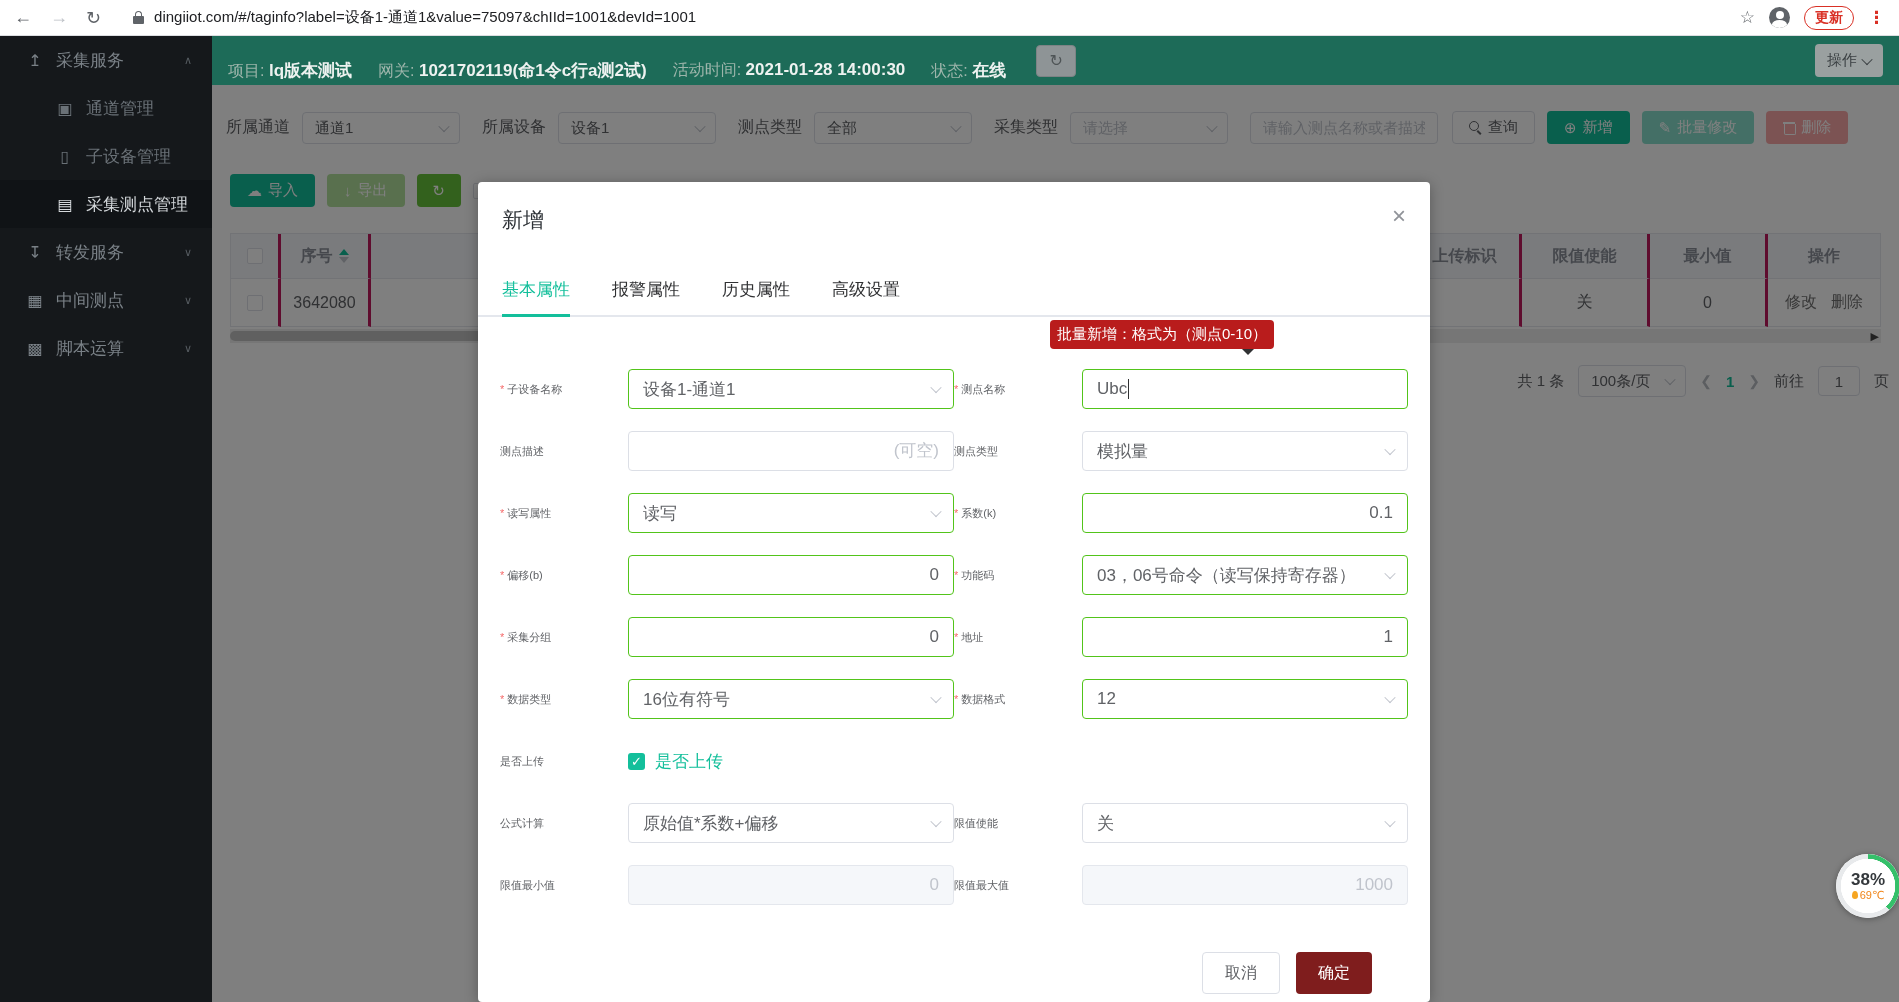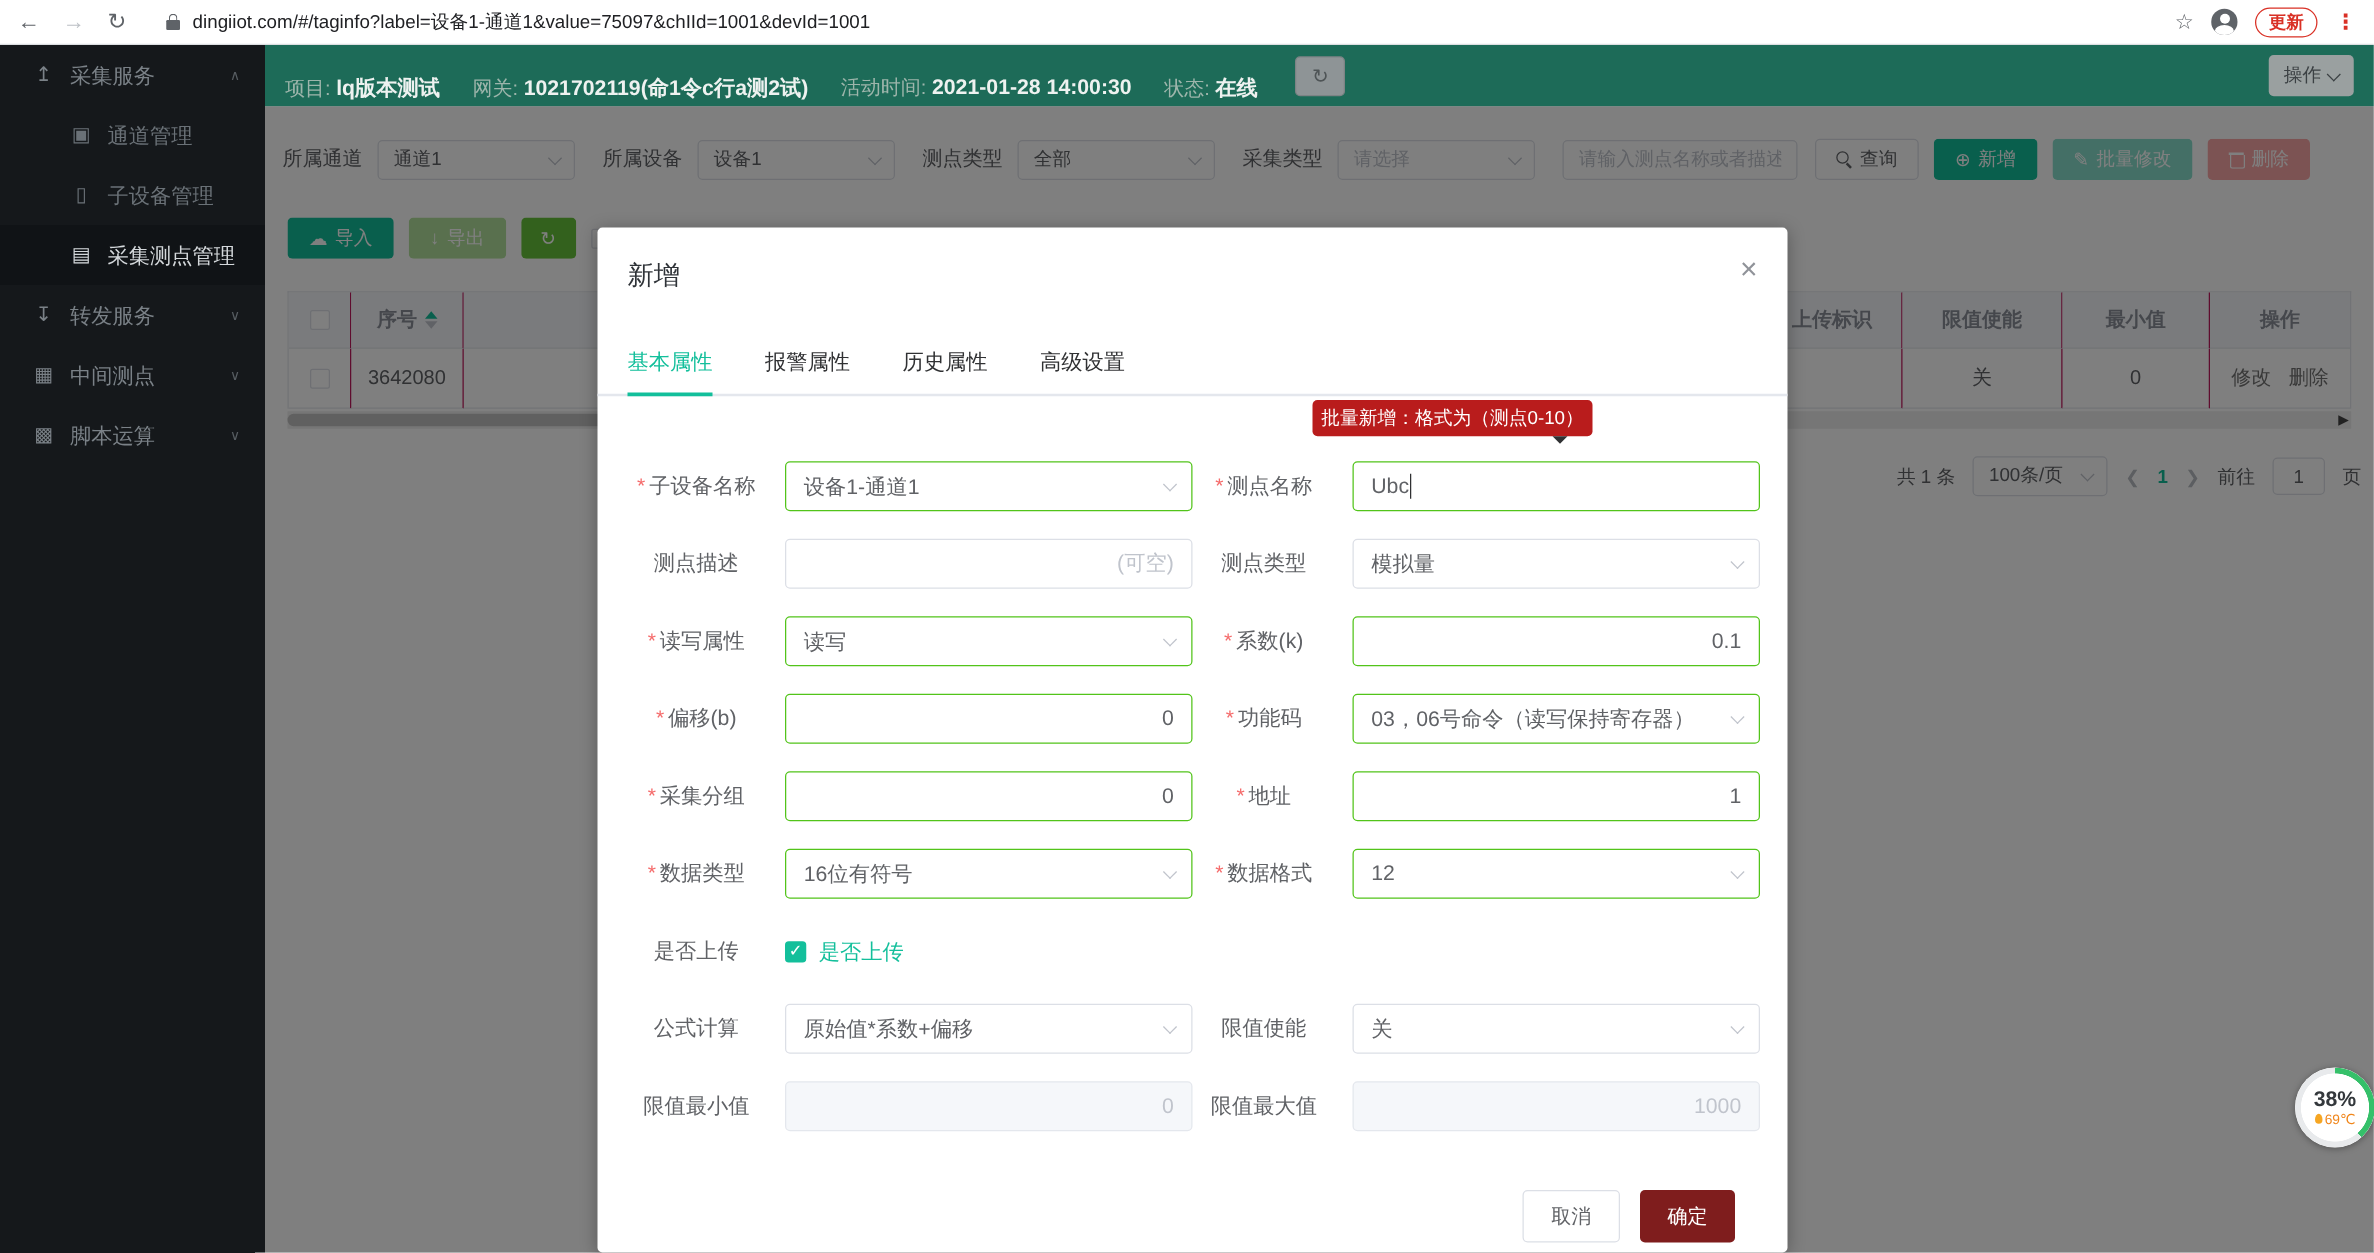--- a/index.html
+++ b/index.html
@@ -75,21 +75,21 @@
   .trash { position:relative; width:12px; height:13px; }
   .trash:before { content:""; position:absolute; left:1px; top:3px; width:10px; height:10px; border:1.4px solid #fff; border-top:none; border-radius:0 0 2px 2px; }
   .trash:after { content:""; position:absolute; left:0; top:1px; width:12px; height:1.6px; background:#fff; }
 
   .toolbar { display:flex; align-items:center; padding:30px 0 0 18px; }
   .cb { width:16px; height:16px; border:1px solid #dcdfe6; border-radius:2px; background:#fff; display:inline-block; }
 
   .table { margin:26px 18px 0 18px; border:1px solid #e4e7ec; border-bottom:none; font-size:16px; }
   .t-row { display:flex; }
   .t-head .t-cell { background:#f5f7fa; color:#8a8f99; font-weight:bold; height:45px; }
-  .t-cell { display:flex; align-items:center; justify-content:center; border-right:1px solid #be185d;
+  .t-cell { display:flex; align-items:center; justify-content:center; border-right:3px solid #be185d;
     border-bottom:1px solid #e4e7ec; height:48px; color:#606266; }
   .t-cell:last-child { border-right:none; }
   .c-cb { width:50px; } .c-seq { width:90px; } .c-point { flex:1; justify-content:flex-start; padding-left:230px; }
   .c-flag { width:112px; } .c-limit { width:128px; } .c-min { width:118px; } .c-ops { width:112px; gap:14px; }
   .t-link { color:#737373; cursor:pointer; }
   .sorts { display:inline-flex; flex-direction:column; margin-left:6px; gap:2px; }
   .car-up { width:0; height:0; border-left:5px solid transparent; border-right:5px solid transparent; border-bottom:6px solid #13bf9b; }
   .car-dn { width:0; height:0; border-left:5px solid transparent; border-right:5px solid transparent; border-top:6px solid #c0c4cc; }
 
   .hscroll { margin:2px 18px 0 18px; height:14px; background:#ececec; position:relative; }
@@ -108,35 +108,35 @@
   .m-head { padding:24px 24px 0 24px; display:flex; }
   .m-title { font-size:21px; color:#2f3338; }
   .m-close { margin-left:auto; color:#909399; font-size:24px; line-height:20px; cursor:pointer; }
   .m-tabs { display:flex; gap:42px; padding:0 24px; margin-top:44px; border-bottom:2px solid #e4e7ed; }
   .m-tab { font-size:17px; color:#303133; padding-bottom:14px; position:relative; cursor:pointer; }
   .m-tab.active { color:#13bf9b; }
   .m-tab.active:after { content:""; position:absolute; left:0; right:0; bottom:-2px; height:3px; background:#13bf9b; }
   .m-body { padding:52px 22px 0 22px; }
   .frow { display:flex; margin-bottom:22px; }
   .fitem { display:flex; width:50%; align-items:center; }
-  .flabel { width:128px; text-align:center; padding-right:14px; color:#606266; font-size:17px; line-height:20px; white-space:nowrap; }
+  .flabel { width:128px; text-align:left; padding-right:14px; color:#606266; font-size:11px; line-height:20px; white-space:nowrap; }
   .star { color:#f56c6c; margin-right:3px; font-style:normal; }
   .fctrl { flex:1; height:40px; border:1px solid #dcdfe6; border-radius:4px; position:relative;
     font-size:17px; color:#606266; display:flex; align-items:center; padding:0 30px 0 14px; background:#fff; }
   .fctrl.valid { border-color:#52c41a; }
   .fctrl .chev { position:absolute; right:13px; top:15px; color:#c0c4cc; }
   input.fctrl { padding:0 14px; display:block; line-height:38px;text-align:right; }
   .fctrl.dis { background:#f5f7fa; border-color:#e4e7ed; color:#c0c4cc; }
   .fctrl.dis::placeholder, input.fctrl::placeholder { color:#c0c4cc; }
   .caret-line { display:inline-block; width:1px; height:20px; background:#303133; margin-left:1px; }
   .ckrow { display:flex; align-items:center; margin-bottom:22px; height:40px; }
   .ckbox { width:17px; height:17px; background:#13bf9b; border-radius:3px; color:#fff; font-size:13px;
     display:flex; align-items:center; justify-content:center; margin-right:10px; cursor:pointer; }
   .cklabel { color:#13bf9b; font-size:17px; }
-  .m-foot { position:absolute; right:42px; bottom:8px; display:flex; gap:16px; }
+  .m-foot { position:absolute; right:58px; bottom:8px; display:flex; gap:16px; }
   .m-btn { height:42px; padding:0 22px; border-radius:4px; font-size:16px; display:flex; align-items:center; cursor:pointer; }
   .m-cancel { border:1px solid #dcdfe6; background:#fff; color:#606266; }
   .m-ok { background:#7f1d1d; color:#fff; }
 
   
   .tooltip { position:absolute; left:1050px; top:320px; width:224px; height:29px; background:#b91c1c;
     color:#fff; font-size:15px; border-radius:4px; display:flex; align-items:center; justify-content:center;
     z-index:120; white-space:nowrap; }
   .tooltip:after { content:""; position:absolute; left:192px; bottom:-6px; width:0; height:0;
     border-left:6px solid transparent; border-right:6px solid transparent; border-top:6px solid #303133; }

